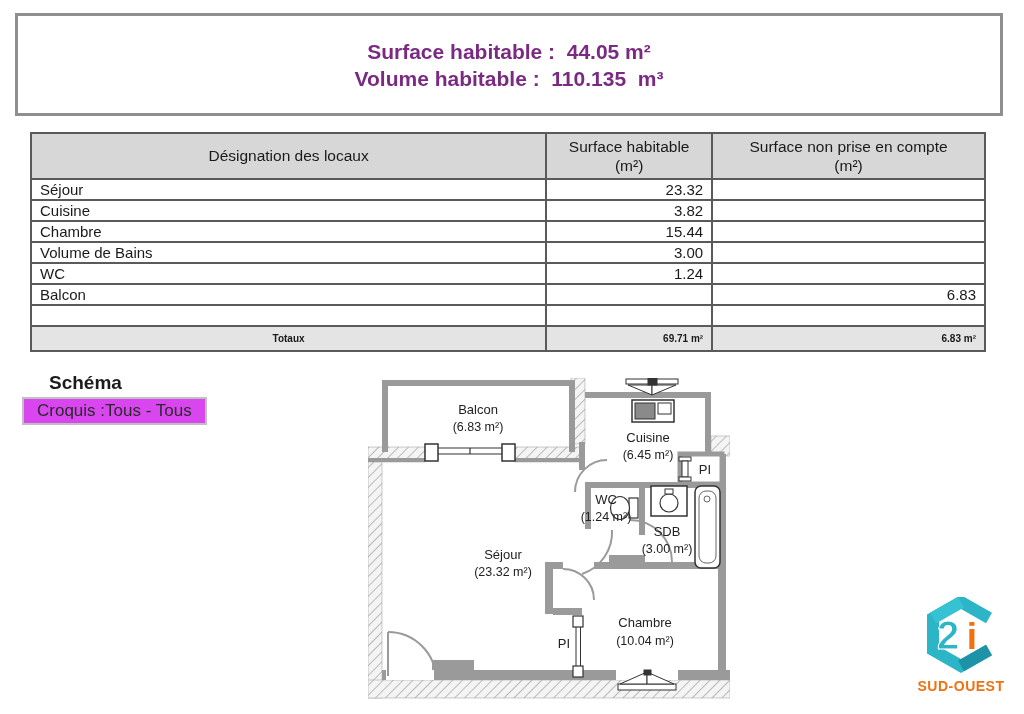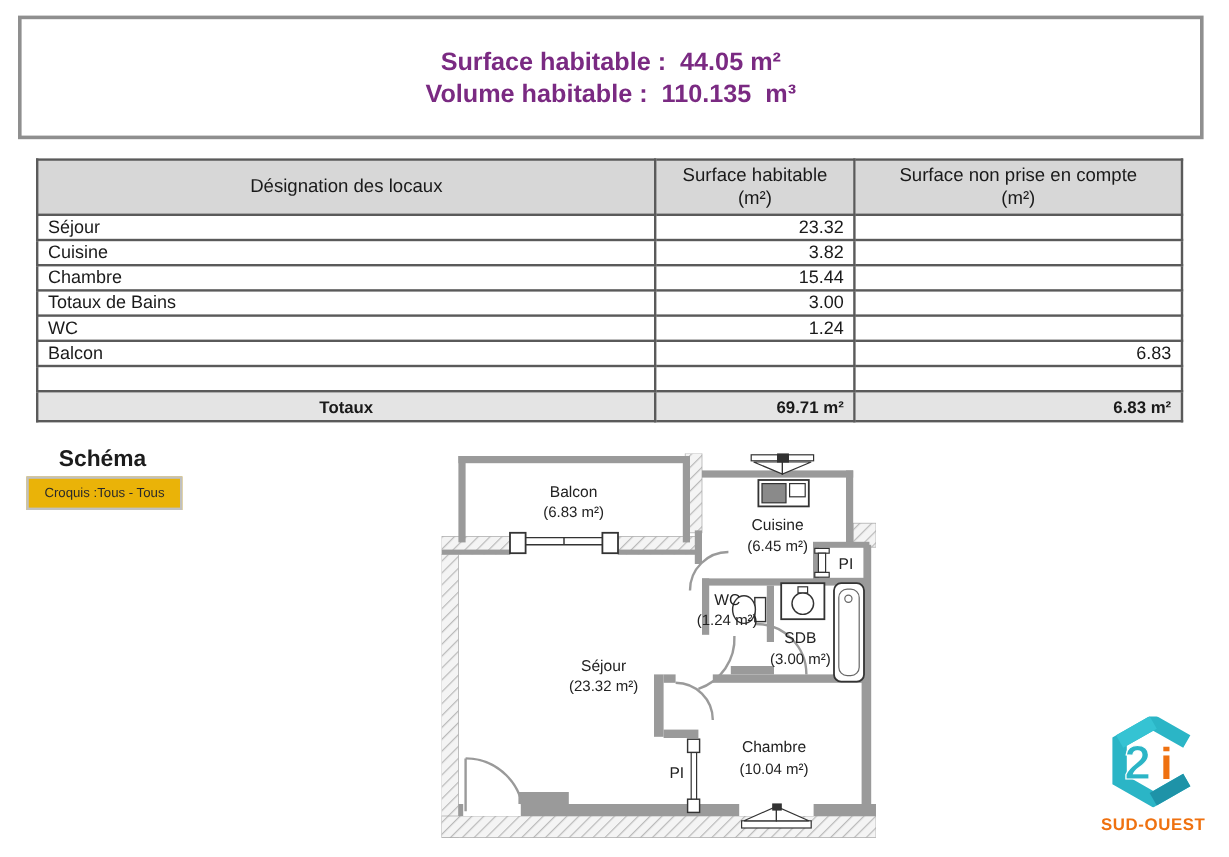--- a/index.html
+++ b/index.html
@@ -14,28 +14,28 @@
 
   
   .table-wrap{position:absolute;left:30px;top:132px;width:956px;}
   table.surfaces{border-collapse:collapse;width:100%;table-layout:fixed;border:2px solid #4a4a4a;}
   table.surfaces th,table.surfaces td{border:2px solid #5a5a5a;box-sizing:border-box;
       font-size:15px;height:21px;padding:0 8px;overflow:hidden;white-space:nowrap;}
   table.surfaces th{background:#d7d7d7;font-weight:normal;font-size:15.5px;height:46px;
       text-align:center;vertical-align:middle;padding:0;line-height:1.25;}
   td.cell-name{text-align:left;padding-left:10px;}
   td.cell-val{text-align:right;padding-right:10px;}
-  tr.totals-row td{background:#e4e4e4;font-weight:bold;height:25px;font-size:14px;}
+  tr.totals-row td{background:#e4e4e4;font-weight:bold;height:25px;font-size:10px;}
   tr.totals-row td.cell-label{text-align:center;}
 
   
   .schema-title{position:absolute;left:49px;top:372px;font-size:19px;font-weight:bold;color:#1c1c1c;}
   .croquis-box{position:absolute;left:22px;top:397px;height:28px;box-sizing:border-box;
-               border:2px solid #c0c0c0;background:#eab308;display:flex;align-items:center;
-               padding:0 13px;font-size:11px;color:#2a2a2a;}
+               border:2px solid #c0c0c0;background:#d946ef;display:flex;align-items:center;
+               padding:0 13px;font-size:17px;color:#2a2a2a;}
 
   .plan-wrap{position:absolute;left:368px;top:378px;width:362px;height:330px;}
   .plan-wrap svg{display:block;}
 
   
   .logo{position:absolute;left:903px;top:597px;width:116px;height:100px;text-align:center;}
   .logo-region{color:#ef7110;font-weight:bold;font-size:14px;letter-spacing:0.5px;margin-top:1px;}
 </style>
 </head>
 <body>
@@ -77,21 +77,21 @@
           <td class="cell-name">Cuisine</td>
           <td class="cell-val">3.82</td>
           <td class="cell-val"></td>
         </tr>
         <tr>
           <td class="cell-name">Chambre</td>
           <td class="cell-val">15.44</td>
           <td class="cell-val"></td>
         </tr>
         <tr>
-          <td class="cell-name">Totaux de Bains</td>
+          <td class="cell-name">Volume de Bains</td>
           <td class="cell-val">3.00</td>
           <td class="cell-val"></td>
         </tr>
         <tr>
           <td class="cell-name">WC</td>
           <td class="cell-val">1.24</td>
           <td class="cell-val"></td>
         </tr>
         <tr>
           <td class="cell-name">Balcon</td>

